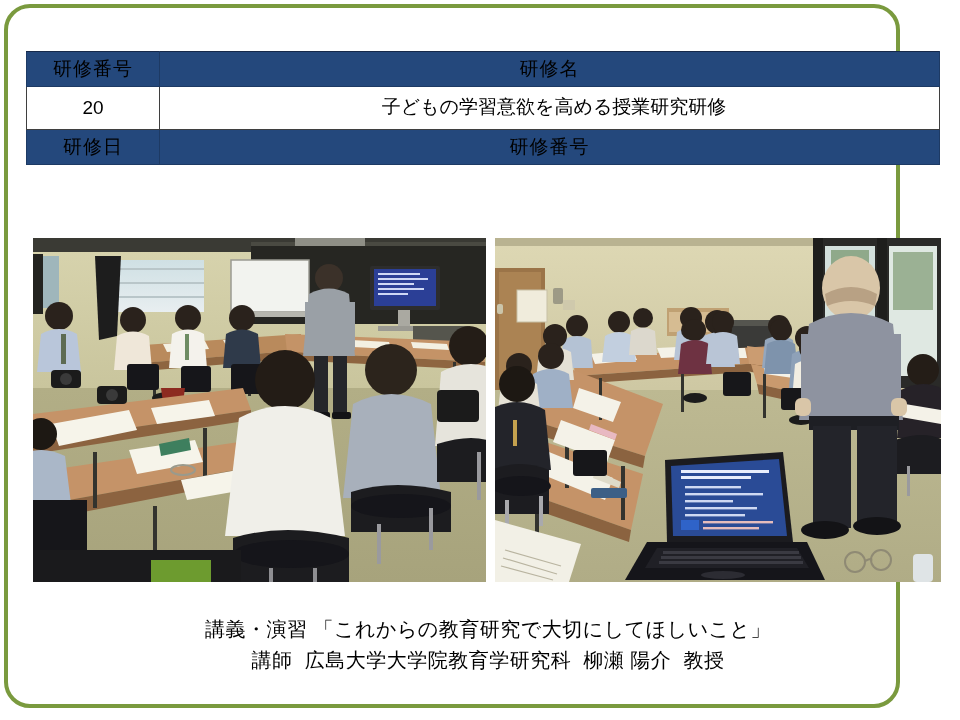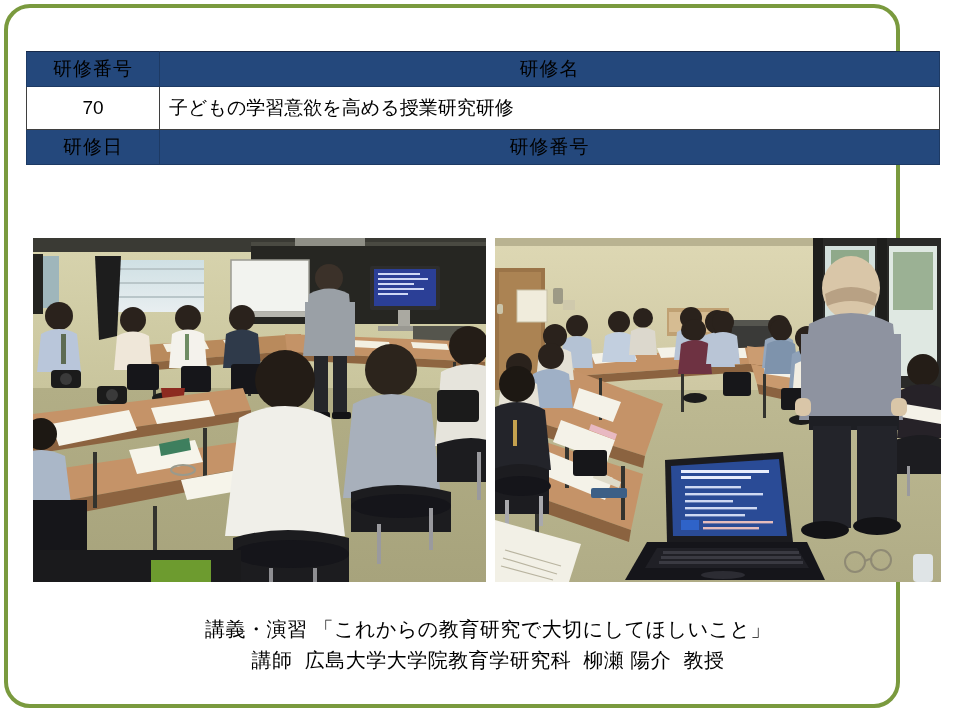--- a/index.html
+++ b/index.html
@@ -53,22 +53,23 @@
     border-color: #1d3a64 !important;
     border-top: 1px solid #16294a !important;
     letter-spacing: 1px;
   }
   .val {
     background: #ffffff;
     height: 42px;
   }
   .val.center { text-align: center; }
   .val.left {
-    text-align: left;
+    text-align: center;
     padding-left: 9px;
+    font-family: Liberation Mono, monospace;
   }
   .col-no   { width: 133px; }
   .col-name { width: 780px; }
   .col-date { width: 459px; margin-left: 42px; }
   .col-cnt  { width: 454px; }
 
   
   .photos {
     position: absolute;
     left: 25px;
@@ -110,21 +111,21 @@
     <colgroup>
       <col class="col-no">
         <col class="col-name">
     </colgroup>
     <tbody>
       <tr>
         <td class="hdr col-no">研修番号</td>
         <td class="hdr col-name">研修名</td>
       </tr>
       <tr>
-        <td class="val center col-no">70</td>
+        <td class="val center col-no">20</td>
         <td class="val left col-name">子どもの学習意欲を高める授業研究研修</td>
       </tr>
       <tr>
         <td class="hdr col-date">研修日</td>
         <td class="hdr col-cnt">研修番号</td>
       </tr>
     </tbody>
   </table>
 
   <div class="photos">

